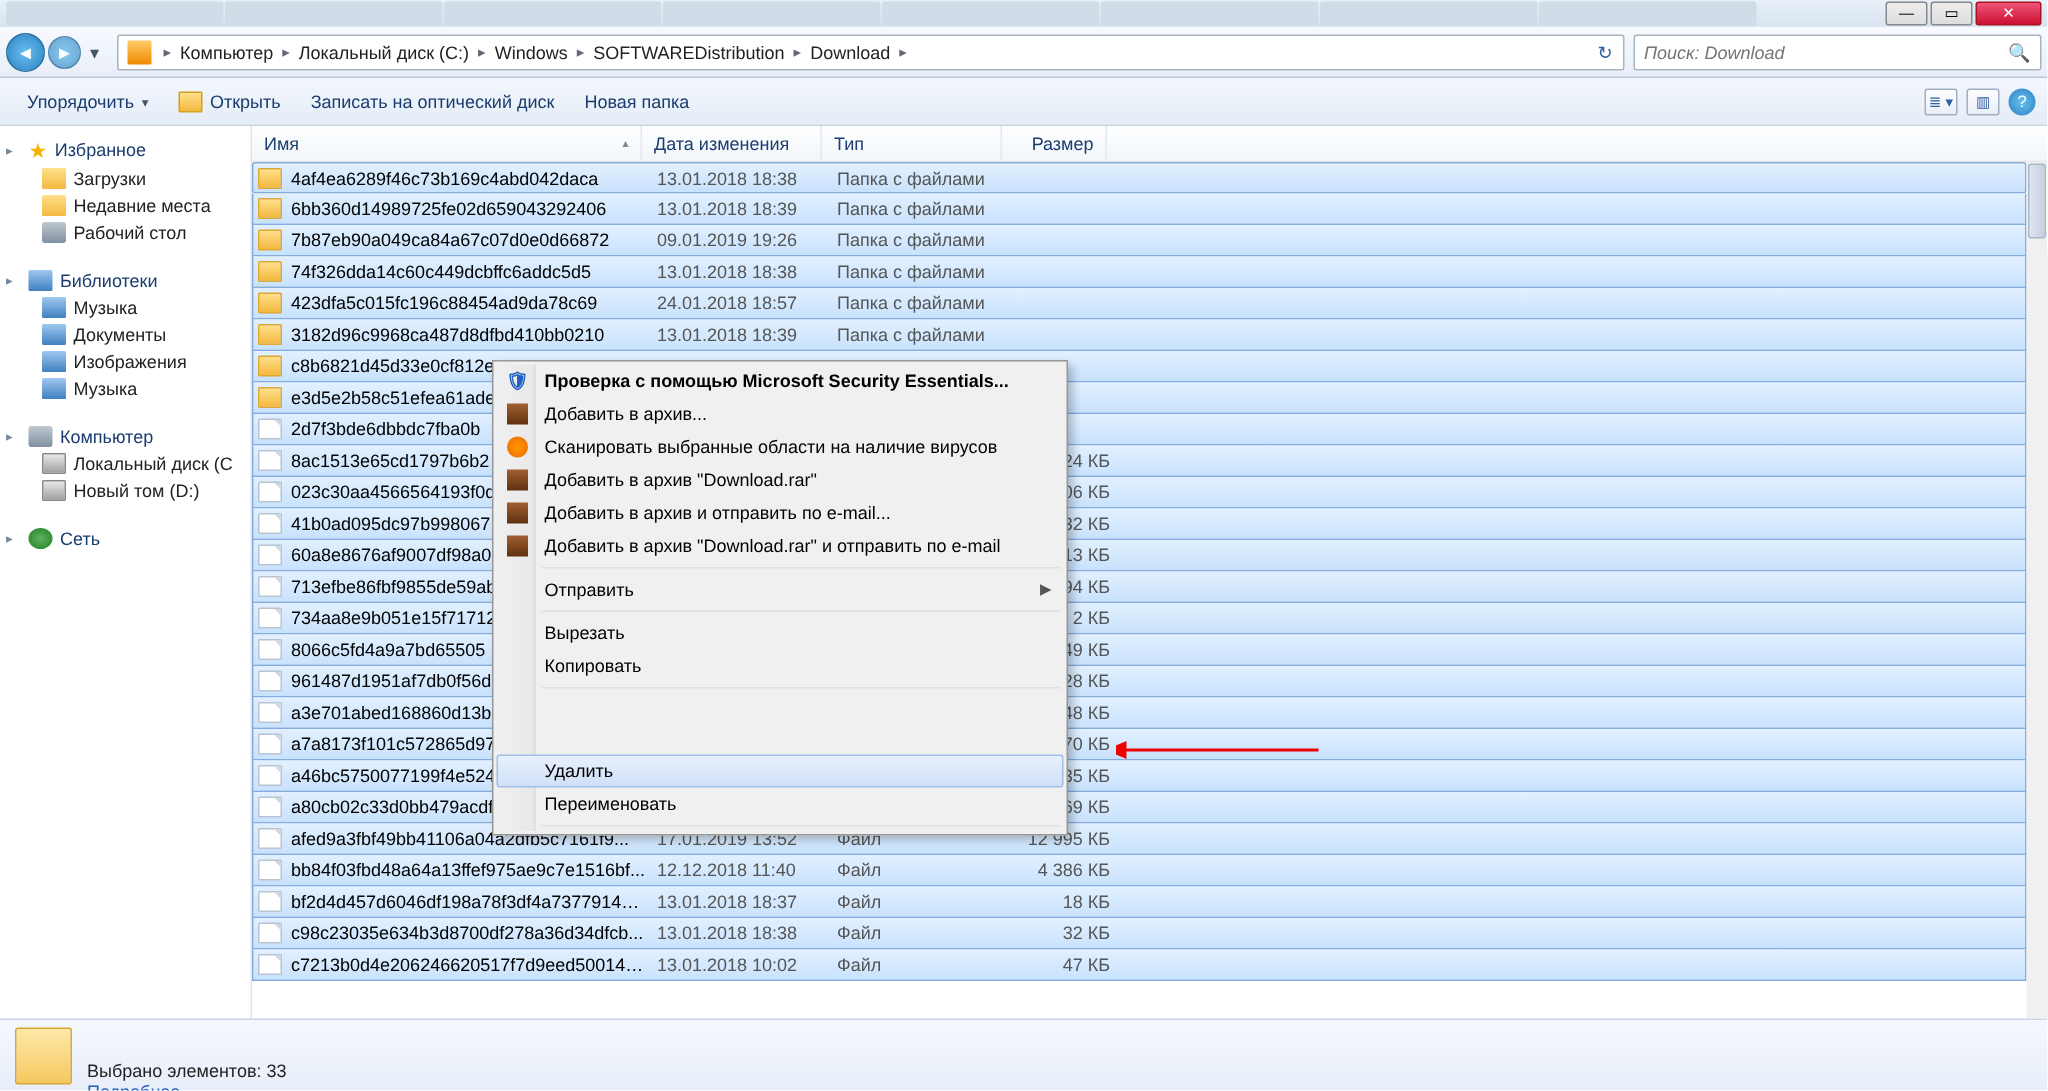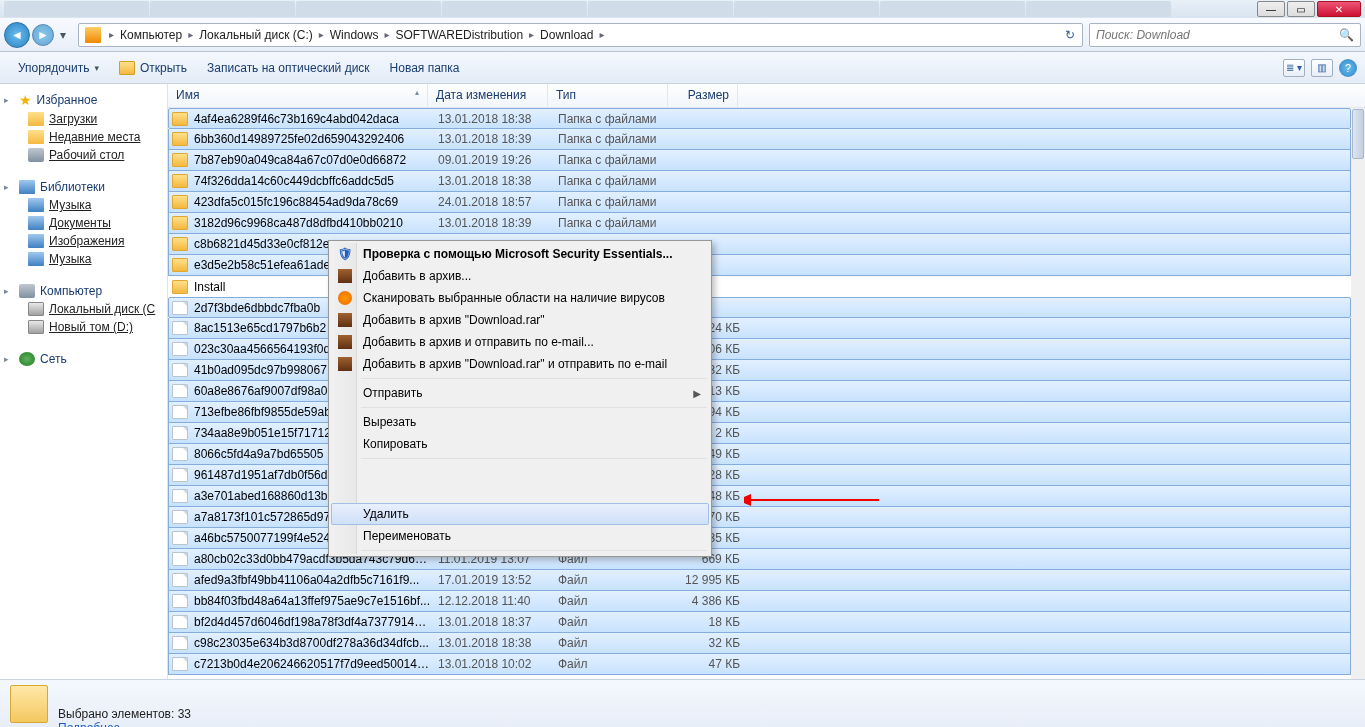--- a/index.html
+++ b/index.html
@@ -36,32 +36,32 @@
 .tb-view { width:22px;height:18px; border:1px solid #a0b0c0; background:linear-gradient(#fff,#e8eef8); border-radius:2px; display:flex;align-items:center;justify-content:center;font-size:10px;color:#3060a0;}
 .tb-help { width:18px;height:18px; border-radius:50%; background:radial-gradient(#6ac0f0,#2a80c0); color:#fff; display:flex;align-items:center;justify-content:center; font-size:11px;}
 
 
 .main { display:flex; height: calc(727px - 18px - 34px - 32px - 48px); }
 .sidebar { width: 168px; border-right:1px solid #e0e4e8; padding: 6px 0; overflow:hidden;}
 .sb-group { margin-bottom:14px; }
 .sb-head { display:flex; align-items:center; gap:5px; padding:2px 4px; color:#1a3c6e;}
 .sb-head .exp { color:#789; font-size:9px; width:10px;}
 .fav-star { color:#f5b301; font-size:14px;}
-.sb-item { display:flex; align-items:flex-end; gap:5px; padding:2px 8px 2px 28px; color:#222;text-decoration:underline;}
+.sb-item { display:flex; align-items:flex-end; gap:5px; padding:2px 8px 2px 28px; color:#222;}
 .sb-icon { width:16px; height:14px;}
 .sb-icon.folder { background:linear-gradient(#ffe08a,#f4b840); border-radius:1px;}
 .sb-icon.drive { background:linear-gradient(#e8e8e8,#a0a0a0); border-radius:1px; border:1px solid #888;}
 .sb-icon.lib { background:linear-gradient(#a0c8f0,#4080c0); border-radius:1px;}
 .sb-icon.comp { background:linear-gradient(#c0c8d0,#8090a0); border-radius:2px;}
 .sb-icon.net { background:radial-gradient(#60b060,#208020); border-radius:50%;}
 
 
 .filepane { flex:1; overflow:hidden; position:relative;}
 .columns { height:24px; display:flex; border-bottom:1px solid #e4e8ec; background:linear-gradient(#fdfeff,#f2f6fa);}
-.col { padding:4px 8px; color:#1a3c6e; border-right:1px solid #e4e8ec; display:flex; }
+.col { padding:4px 8px; color:#1a3c6e; border-right:1px solid #e4e8ec; display:flex; align-items:center;}
 .col-name { width:260px;}
 .col-date { width:120px;}
 .col-type { width:120px;}
 .col-size { width:70px; justify-content:flex-end;}
 .sort-ind { margin-left:auto; color:#789; font-size:8px;}
 
 .filelist { overflow-y:auto; height:calc(100% - 24px); padding-right:14px;}
 .frow { height:21px; display:flex; align-items:center; padding:0 4px;}
 .frow.sel { background: linear-gradient(#e2f0ff,#c8e2fd); border:1px solid #84acdd; border-radius:2px; height:21px; padding:0 3px;}
 .frow.sel + .frow.sel { border-top:none; border-radius:0;}
@@ -308,27 +308,20 @@
     <span class="ftype"></span>
     <span class="fsize"></span>
         </div>
         <div class="frow sel">
           <span class="fico folder"></span>
     <span class="fname">e3d5e2b58c51efea61ade</span>
     <span class="fdate"></span>
     <span class="ftype"></span>
     <span class="fsize"></span>
         </div>
-        <div class="frow">
-          <span class="fico folder"></span>
-    <span class="fname">Install</span>
-    <span class="fdate"></span>
-    <span class="ftype"></span>
-    <span class="fsize"></span>
-        </div>
         <div class="frow sel">
           <span class="fico file"></span>
     <span class="fname">2d7f3bde6dbbdc7fba0b</span>
     <span class="fdate"></span>
     <span class="ftype"></span>
     <span class="fsize"></span>
         </div>
         <div class="frow sel">
           <span class="fico file"></span>
     <span class="fname">8ac1513e65cd1797b6b2</span>

